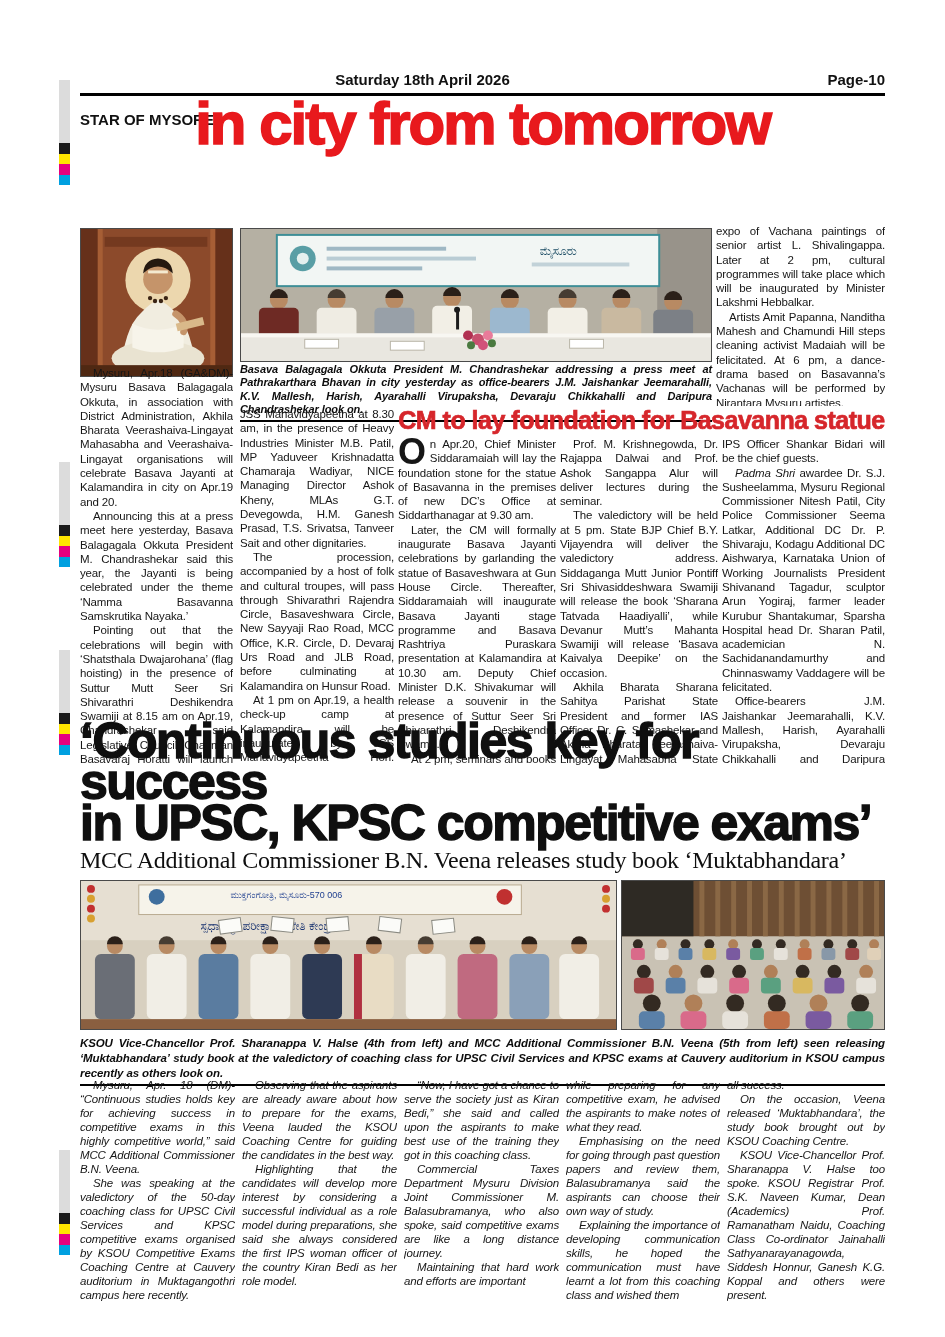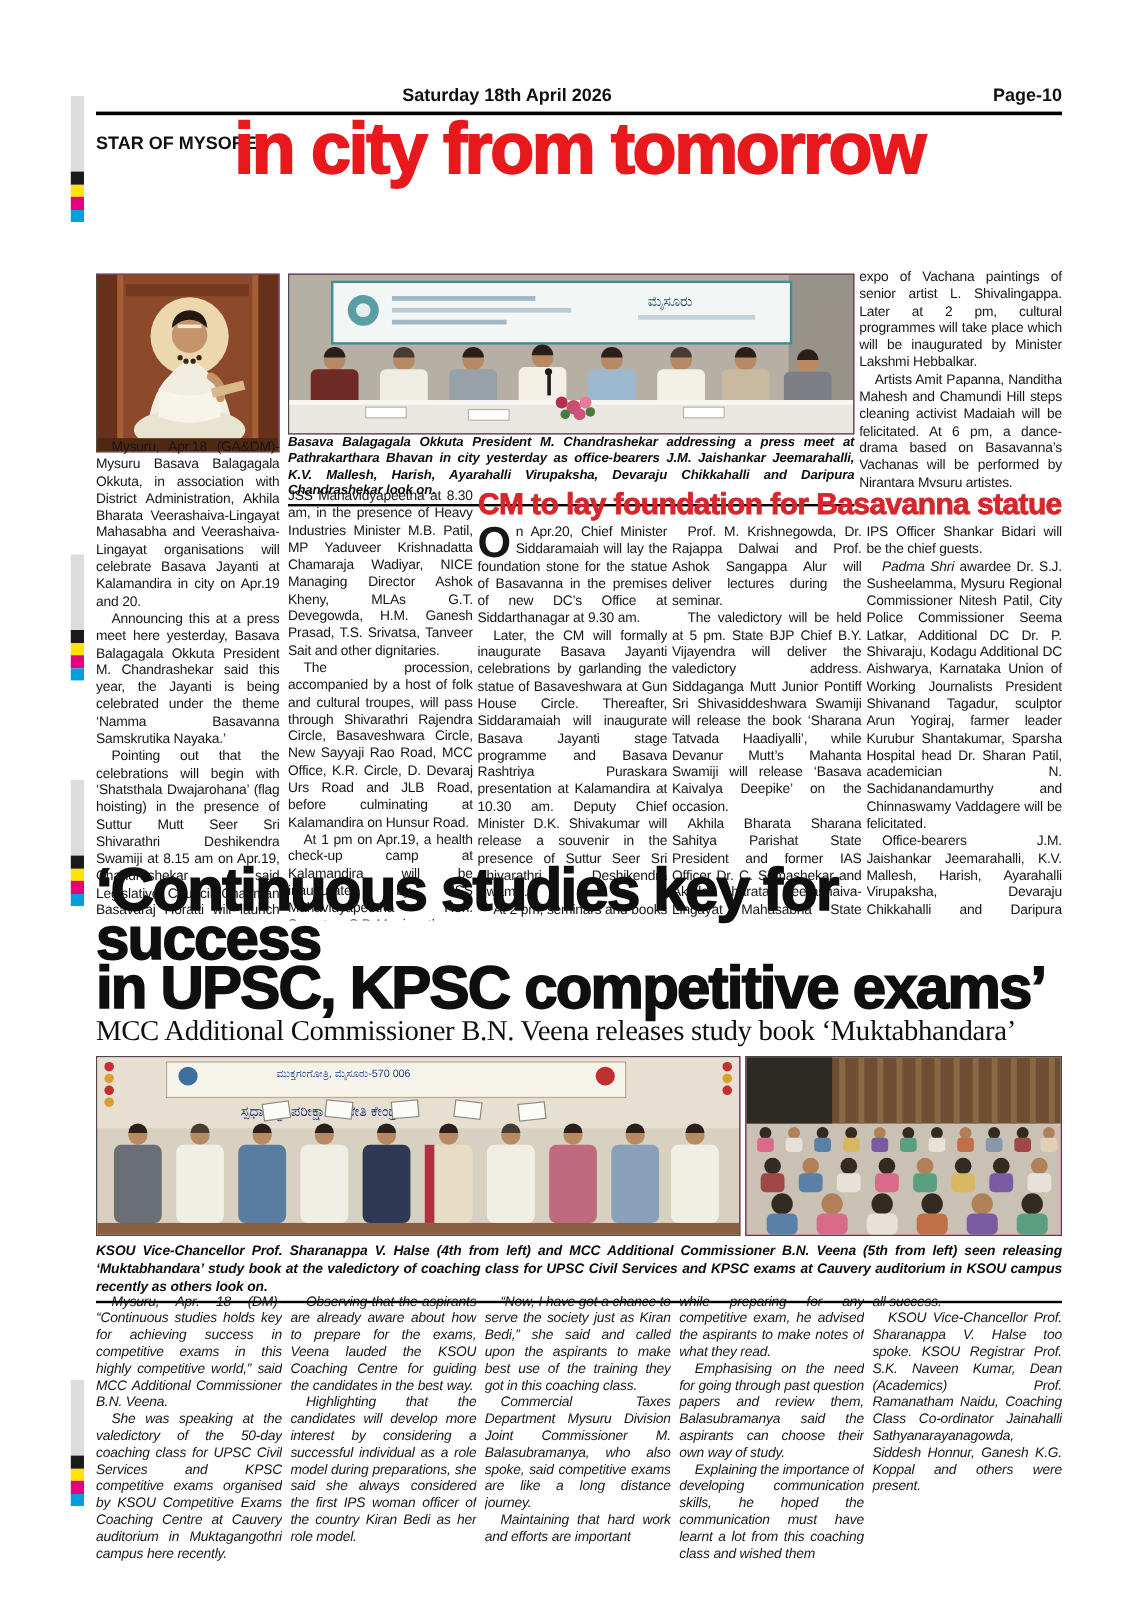--- a/index.html
+++ b/index.html
@@ -18,21 +18,21 @@
   
   .h1{position:absolute;left:80px;top:96px;width:805px;text-align:center;color:#e8191d;
       font-weight:bold;font-size:60px;line-height:56px;letter-spacing:-2px;-webkit-text-stroke:1.6px #e8191d;}
   .cmhead{position:absolute;left:398px;top:407px;width:487px;text-align:center;color:#d6262b;
       font-weight:bold;font-size:25px;line-height:26px;letter-spacing:-0.5px;-webkit-text-stroke:0.7px #d6262b;}
   .h2{position:absolute;left:80px;top:721px;width:805px;text-align:left;color:#0f0f0f;
       font-weight:bold;font-size:50px;line-height:41px;letter-spacing:-1.5px;-webkit-text-stroke:1.4px #0f0f0f;}
   .h2sub{position:absolute;left:80px;top:847px;width:805px;text-align:left;color:#0f0f0f;
       font-family:"Liberation Serif","DejaVu Serif",serif;font-size:24px;line-height:26px;letter-spacing:-0.3px;}
   
-  .photo{position:absolute;border:1px solid #4a4a4a;box-sizing:border-box;background:#ec4899;}
+  .photo{position:absolute;border:1px solid #4a4a4a;box-sizing:border-box;background:#86efac;}
   .photo svg{display:block;width:100%;height:100%;}
   
   .caption{position:absolute;font-weight:bold;font-style:italic;font-size:11px;line-height:13.4px;
       text-align:justify;color:#0c0c0c;letter-spacing:-0.1px;}
   .caption.rule{border-bottom:2px solid #000;padding-bottom:3px;}
   
   .col{position:absolute;overflow:hidden;}
   .col p{margin:0;text-indent:13px;text-align:justify;font-size:11.5px;line-height:14.3px;
       letter-spacing:-0.15px;color:#161616;}
   .col p.noindent{text-indent:0;}
@@ -363,16 +363,17 @@
     <p>Commercial Taxes Department Mysuru Division Joint Commissioner M. Balasubramanya, who also spoke, said competitive exams are like a long distance journey.</p>
     <p>Maintaining that hard work and efforts are important</p>
   </div>
   <div class="col a2" style="left:566px;top:1078px;width:154px;height:232px">
     <p class="noindent">while preparing for any competitive exam, he advised the aspirants to make notes of what they read.</p>
     <p>Emphasising on the need for going through past question papers and review them, Balasubramanya said the aspirants can choose their own way of study.</p>
     <p>Explaining the importance of developing communication skills, he hoped the communication must have learnt a lot from this coaching class and wished them</p>
   </div>
   <div class="col a2" style="left:727px;top:1078px;width:158px;height:232px">
     <p class="noindent">all success.</p>
+    <p>On the occasion, Veena released ‘Muktabhandara’, the study book brought out by KSOU Coaching Centre.</p>
     <p>KSOU Vice-Chancellor Prof. Sharanappa V. Halse too spoke. KSOU Registrar Prof. S.K. Naveen Kumar, Dean (Academics) Prof. Ramanatham Naidu, Coaching Class  Co-ordinator Jainahalli Sathyanarayanagowda, Siddesh Honnur, Ganesh K.G. Koppal and others were present.</p>
   </div>
 
 </div>
 
 </body></html>

